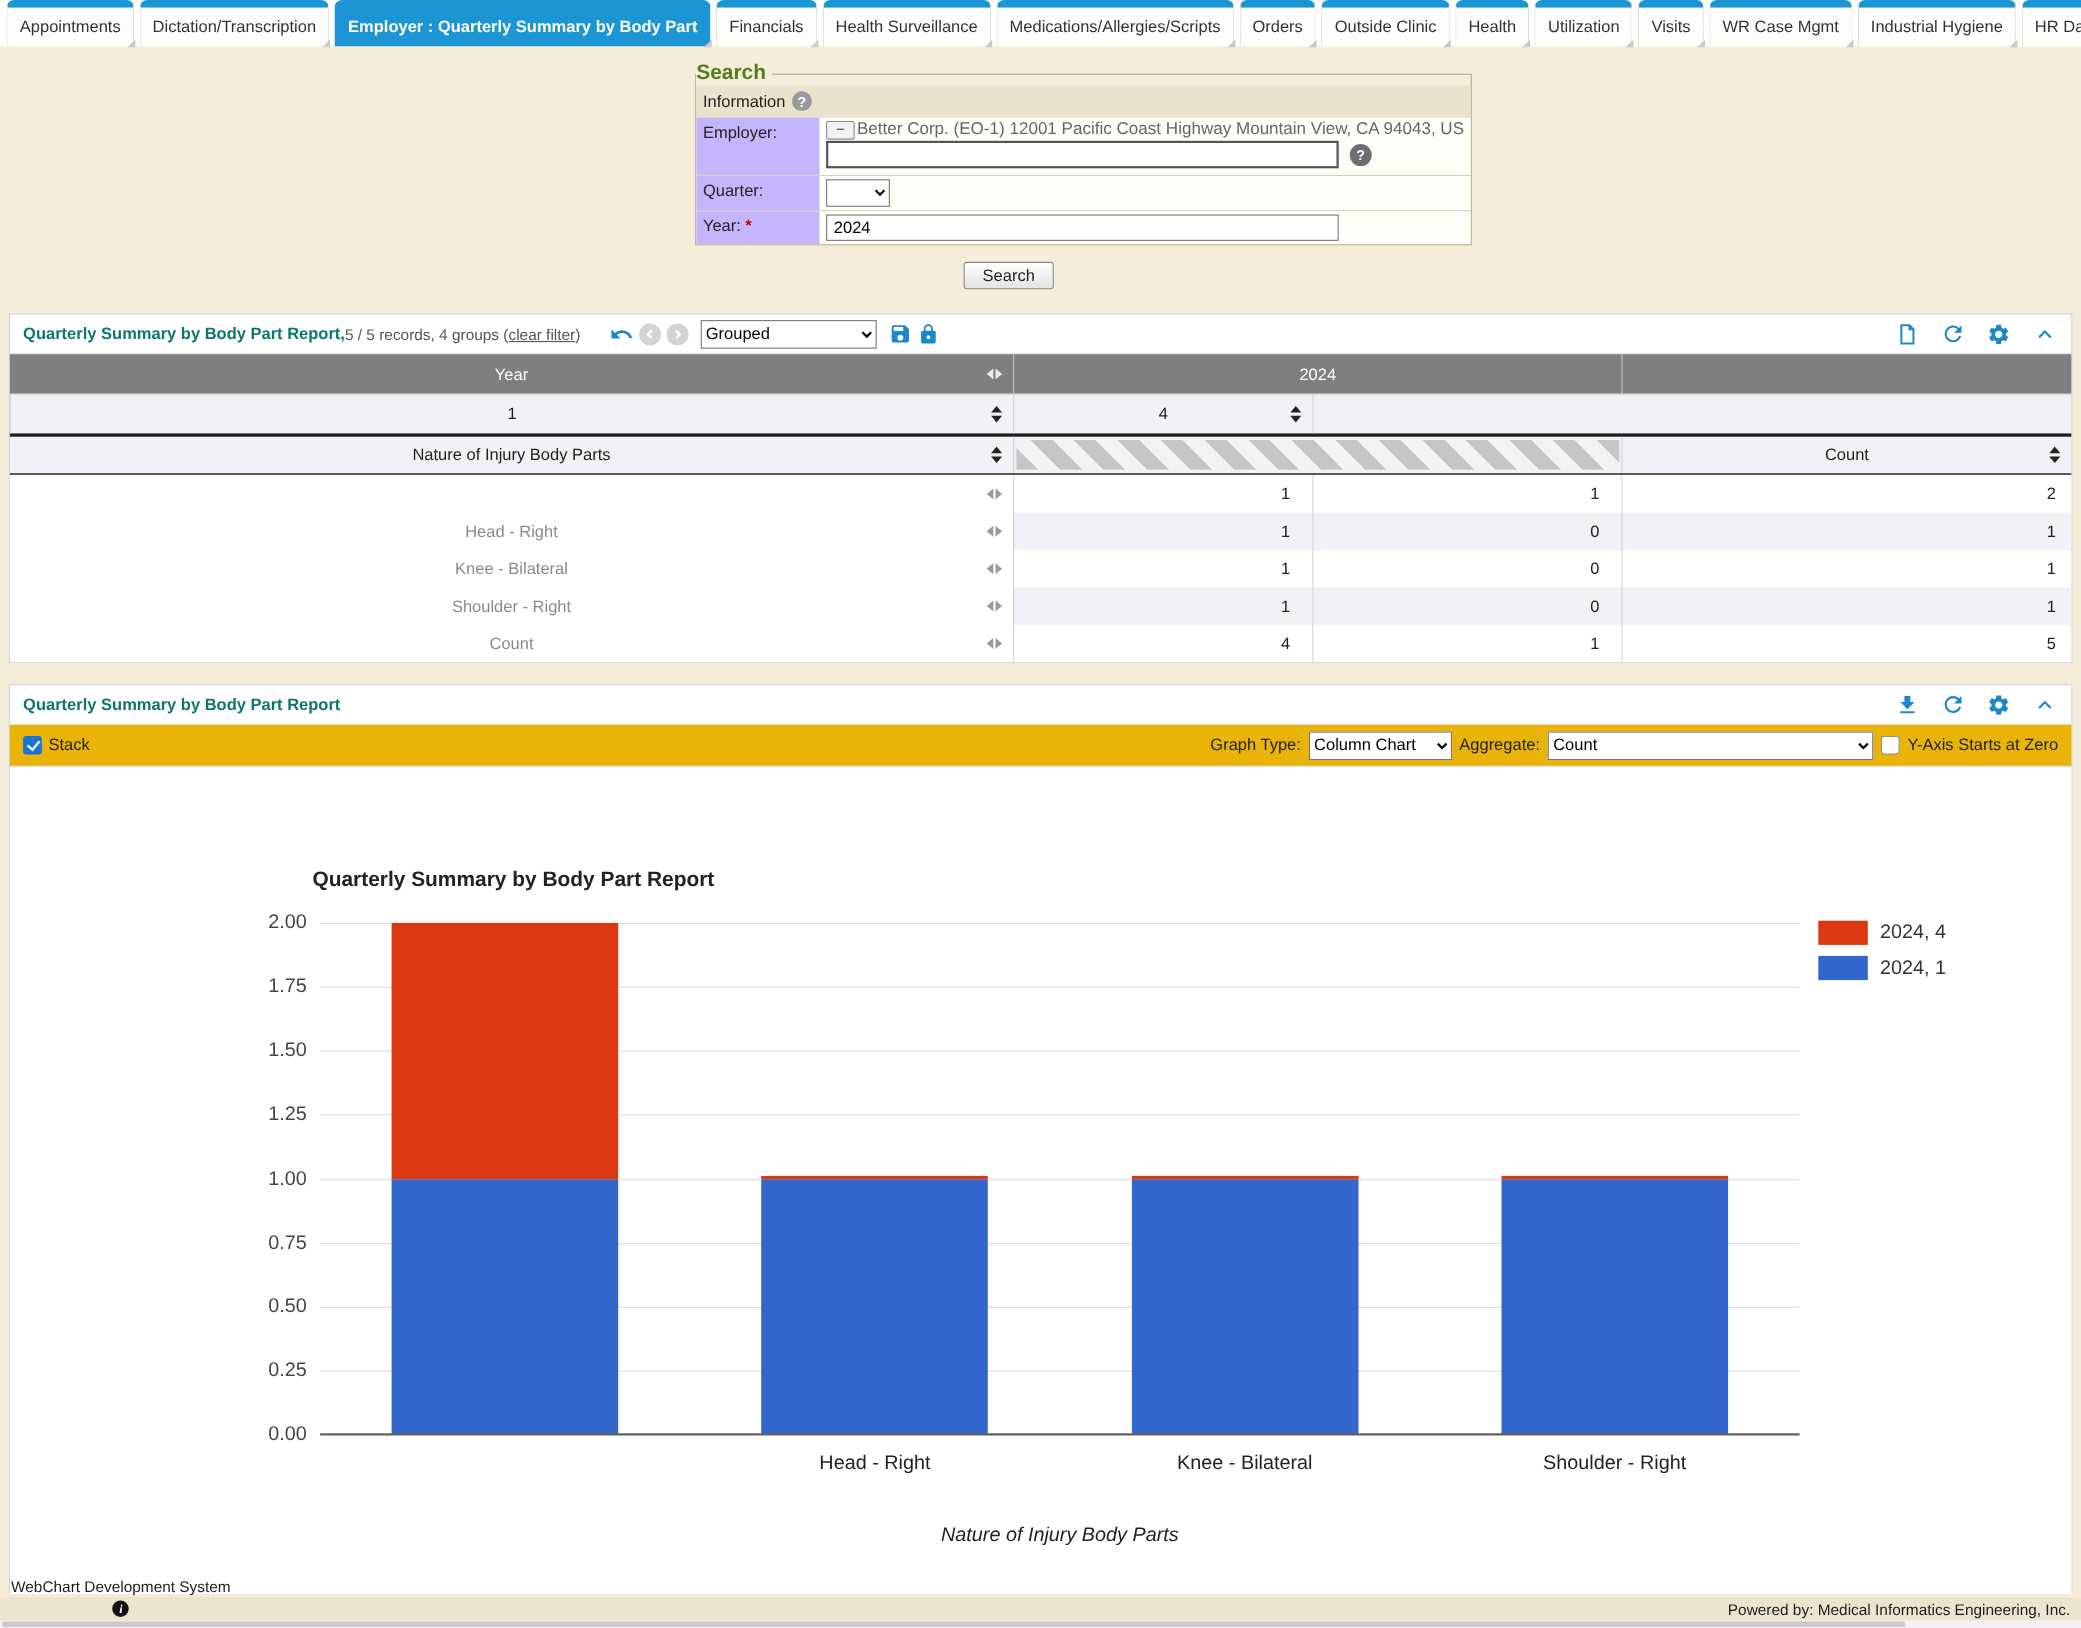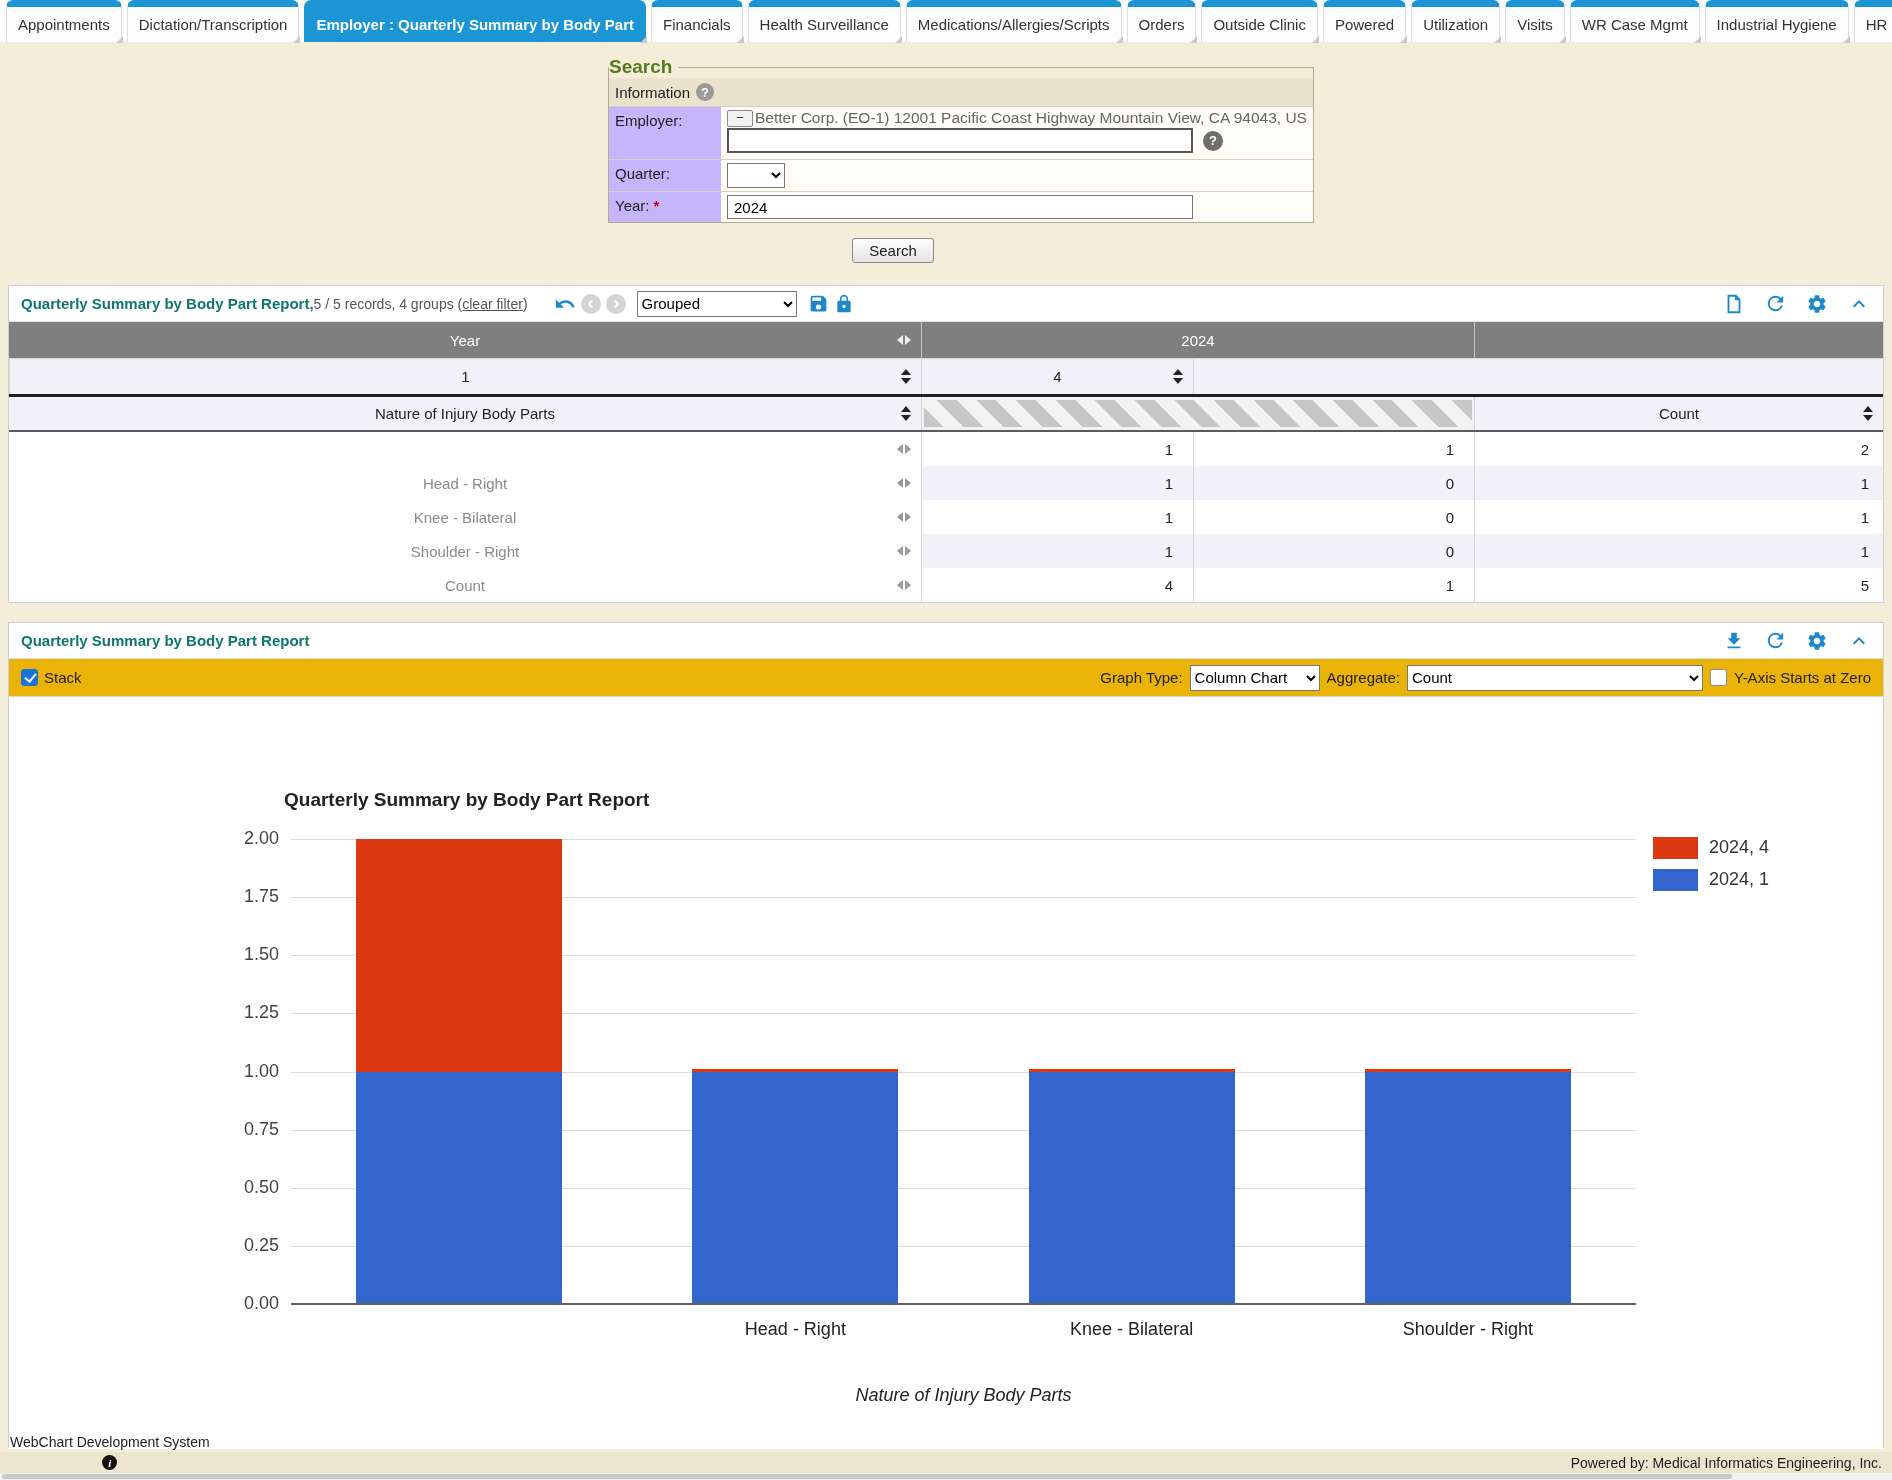--- a/index.html
+++ b/index.html
@@ -7,21 +7,21 @@
   .page { position: relative; width: 1892px; height: 1480px; background: #f3edda; overflow: hidden; font-family: "Liberation Sans", sans-serif; }
 
   
   .tabbar { position: absolute; top: 0; left: 0; width: 1892px; height: 42px; background: #ffffff; display: flex; align-items: flex-end; padding-left: 6px; }
   .tabs-list { display: flex; gap: 5px; height: 42px; }
   .tab { position: relative; height: 42px; border-radius: 7px 7px 0 0; border: 1px solid #dcdcdc; border-bottom: none; border-top: 7px solid #1b95d3; background: #fdfdfd; color: #333; font-size: 15px; padding: 0 11px; display: flex; align-items: center; white-space: nowrap; cursor: pointer; }
   .tab::after { content: ''; position: absolute; right: -2px; bottom: -1px; width: 0; height: 0; border-style: solid; border-width: 0 0 7px 7px; border-color: transparent transparent #c9c9c9 transparent; }
   .tab.active { background: #1b95d3; border-color: #1b95d3; color: #fff; font-weight: bold; }
 
   
-  .search-block { position: absolute; left: 608px; top: 56px; width: 570px; }
+  .search-block { position: absolute; left: 632px; top: 56px; width: 570px; }
   fieldset.search-fs { border: 1px solid #b3aa8e; background: transparent; }
   fieldset.search-fs legend { color: #567a1e; font-weight: bold; font-size: 19px; padding-right: 6px; margin-left: 0; }
   .f-row { display: grid; grid-template-columns: 112px 1fr; border-bottom: 1px solid #d8d1ba; background: #fefdf8; }
   .f-row:last-child { border-bottom: none; }
   .f-label { background: #c4b5fd; padding: 5px 6px; font-size: 15px; color: #222; }
   .f-content { padding: 3px 6px; display: flex; align-items: center; }
   .help-icon { display: inline-flex; align-items: center; justify-content: center; width: 18px; height: 18px; border-radius: 50%; background: #9a9a9a; color: #fff; font-size: 13px; font-weight: bold; }
   .help-icon.dark { width: 20px; height: 20px; background: #6e6e6e; }
   .employer-content { display: block; padding: 2px 6px 6px 6px; }
   .emp-line1 { display: flex; align-items: center; gap: 2px; }
@@ -116,21 +116,21 @@
   <div class="tabbar">
     <div class="tabs-list" id="tabs-list">
         <div class="tab">Appointments</div>
         <div class="tab">Dictation/Transcription</div>
         <div class="tab active">Employer : Quarterly Summary by Body Part</div>
         <div class="tab">Financials</div>
         <div class="tab">Health Surveillance</div>
         <div class="tab">Medications/Allergies/Scripts</div>
         <div class="tab">Orders</div>
         <div class="tab">Outside Clinic</div>
-        <div class="tab">Powered</div>
+        <div class="tab">Health</div>
         <div class="tab">Utilization</div>
         <div class="tab">Visits</div>
         <div class="tab">WR Case Mgmt</div>
         <div class="tab">Industrial Hygiene</div>
         <div class="tab">HR Data Feed</div>
       </div>
 
   </div>
 
   <div class="search-block">

